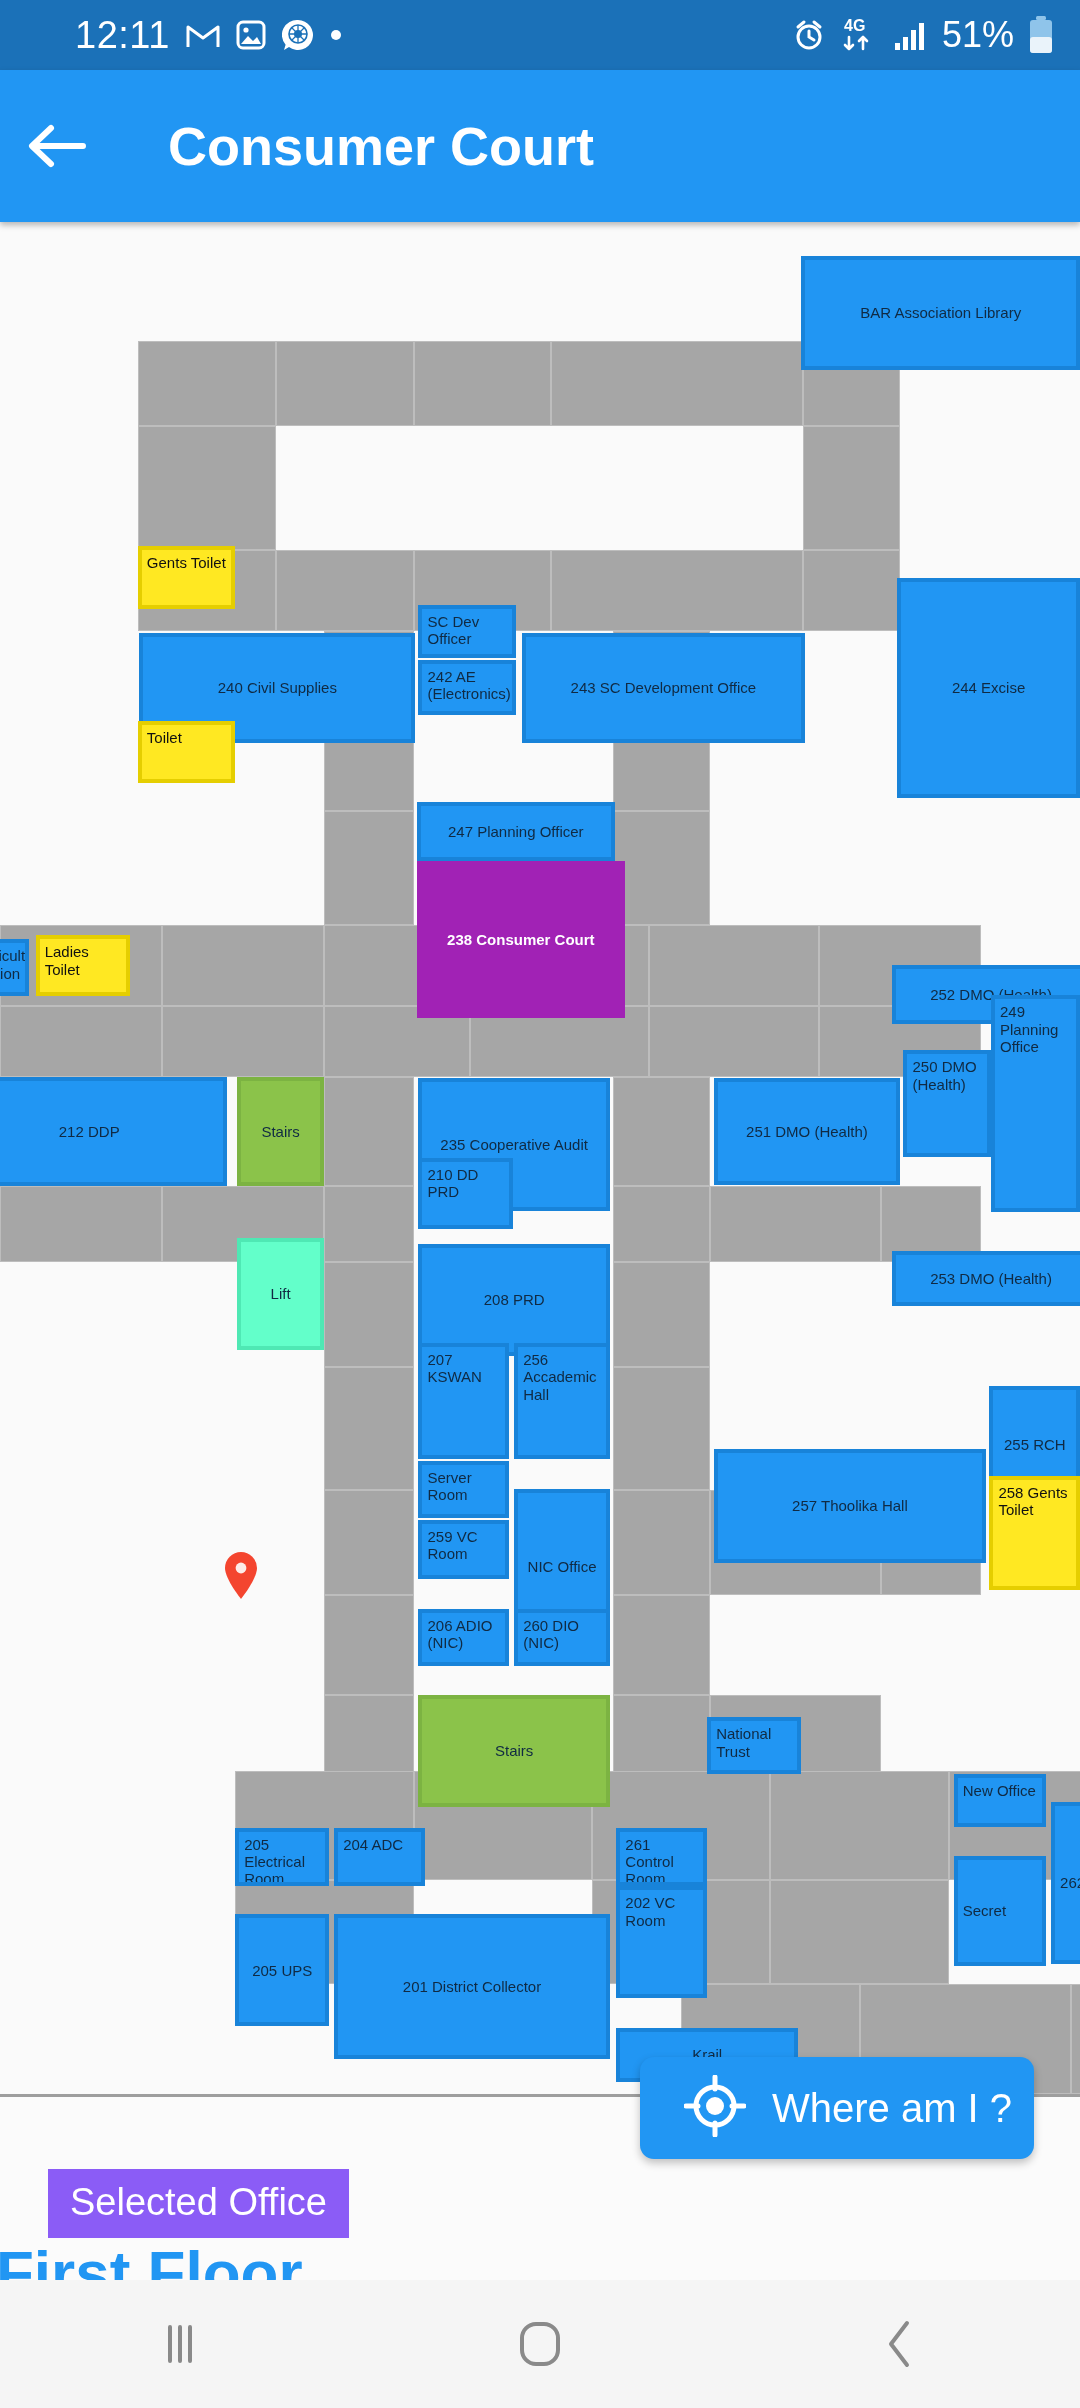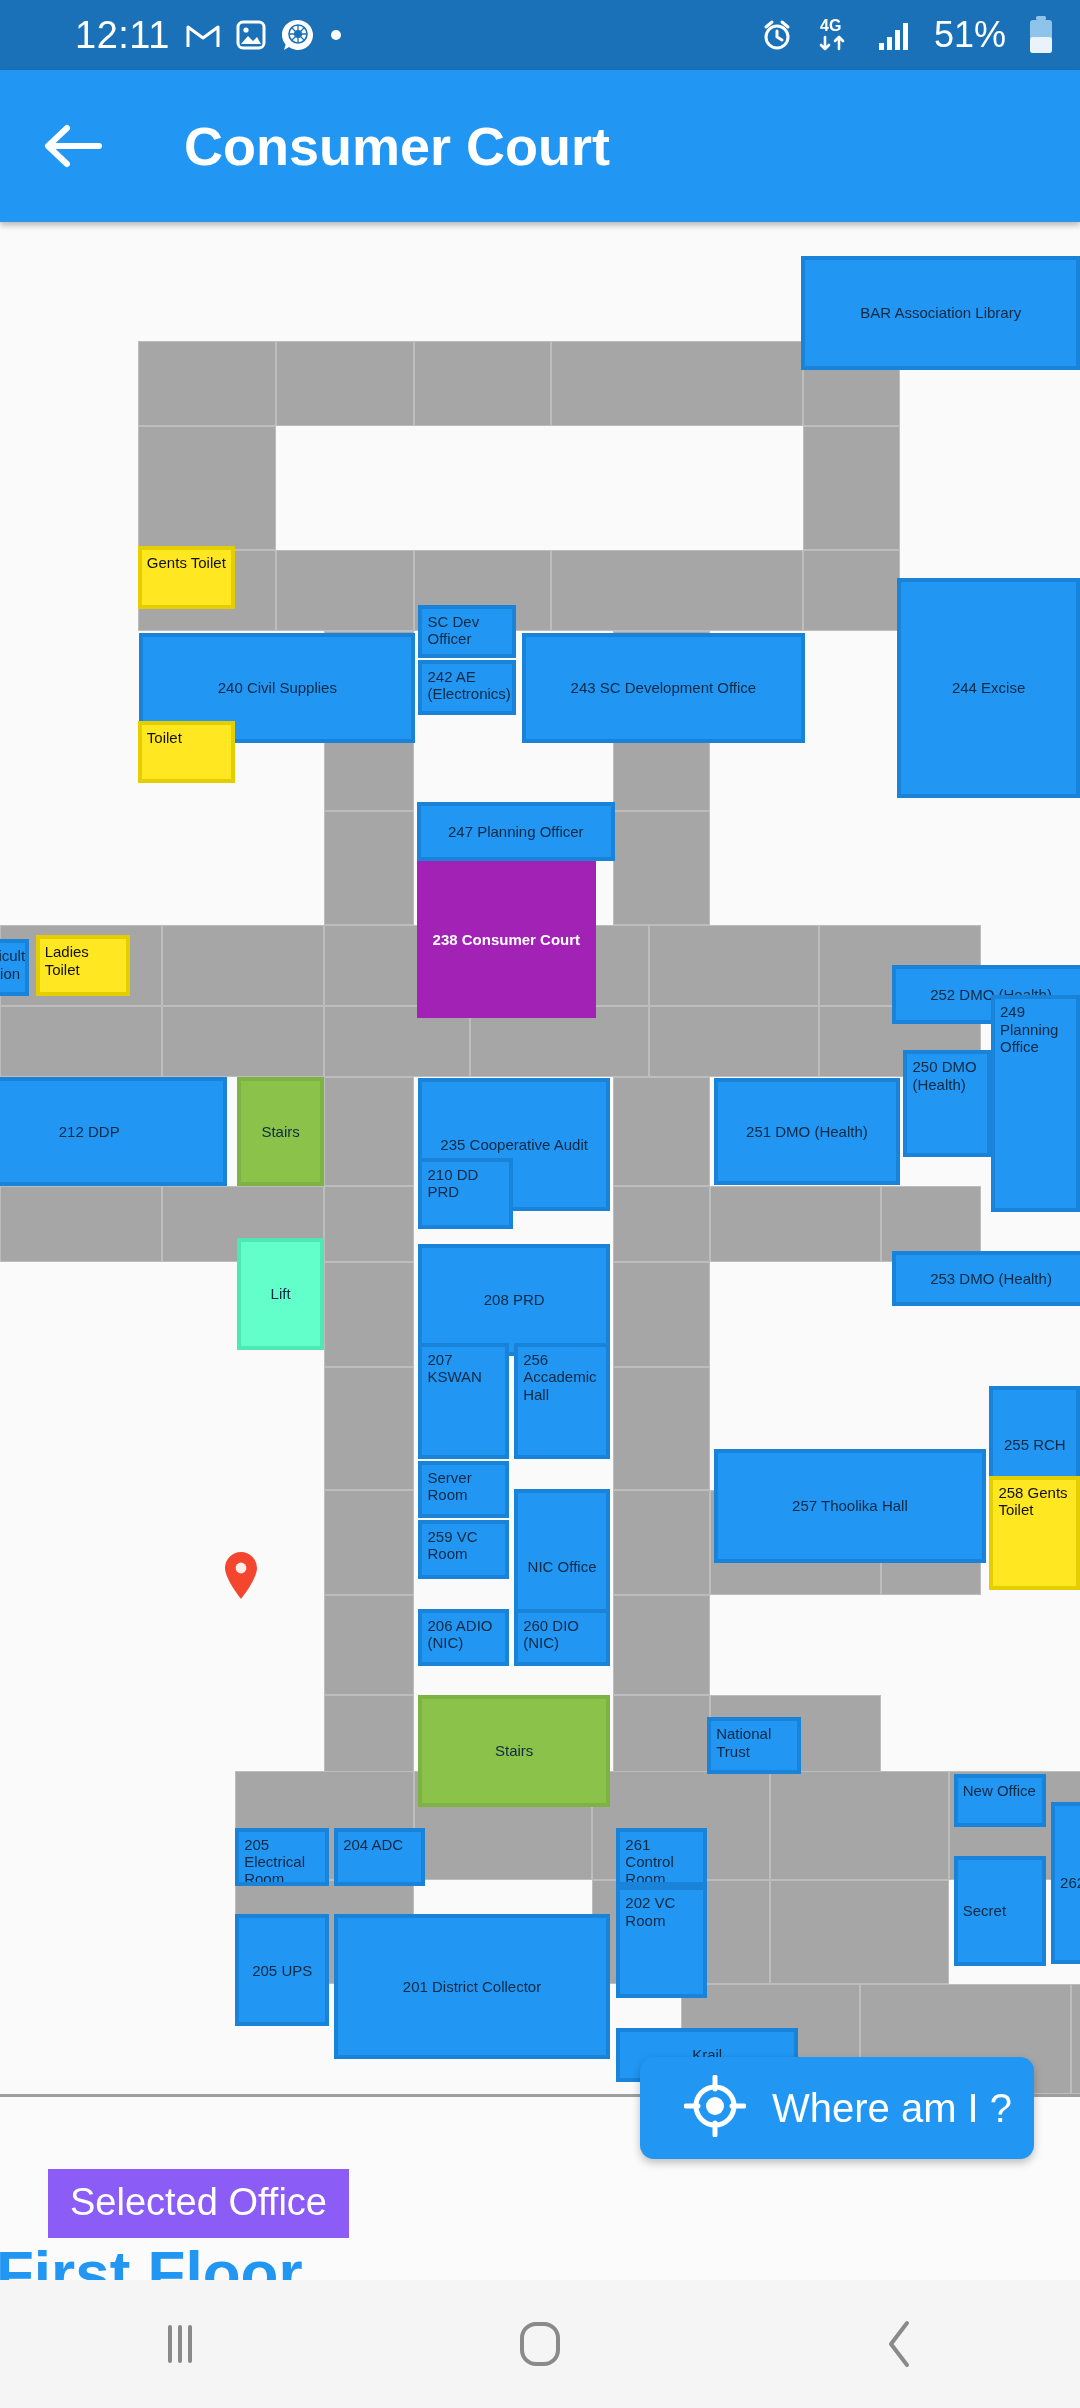--- a/index.html
+++ b/index.html
@@ -29,21 +29,21 @@
   #status-left {
     display: flex;
     align-items: center;
     gap: 16px;
     flex: 1;
     margin-left: 39px;
   }
   #status-right {
     display: flex;
     align-items: center;
-    gap: 22px;
+    gap: 14px;
   }
   .sb-clock {
     color: #ffffff;
     font-size: 38px;
     letter-spacing: 0.5px;
     line-height: 1;
   }
   .sb-icon {
     color: #ffffff;
     display: inline-flex;
@@ -58,21 +58,21 @@
 
   
   #app-bar {
     position: absolute;
     top: 70px; left: 0;
     width: 1080px; height: 152px;
     background: #2196f3;
     display: flex;
     align-items: center;
     box-sizing: border-box;
-    padding-left: 42px;
+    padding-left: 26px;
     box-shadow: 0 3px 6px rgba(0,0,0,0.28);
     z-index: 5;
   }
   #back-arrow {
     width: 62px; height: 62px;
     display: flex; align-items: center; justify-content: center;
     cursor: pointer;
   }
   #app-title {
     color: #ffffff;
@@ -365,21 +365,21 @@
       <div class="cell room center" style="left: 522.284px; top: 382.85px; width: 282.228px; height: 110.2px;">
         <span>243 SC Development Office</span>
       </div>
       <div class="cell room center" style="left: 896.966px; top: 327.75px; width: 183.286px; height: 220.4px;">
         <span>244 Excise</span>
       </div>
       <div class="cell room toilet" style="left: 137.87px; top: 498.75px; width: 97.32px; height: 62.7px;"><span>Toilet</span></div>
       <div class="cell room center" style="left: 416.854px; top: 551.95px; width: 197.884px; height: 58.9px;">
         <span>247 Planning Officer</span>
       </div>
-      <div class="cell room selected center" style="left: 416.854px; top: 610.85px; width: 179px; height: 156.75px; text-align: center;">
+      <div class="cell room selected center" style="left: 416.854px; top: 610.85px; width: 208px; height: 156.75px; text-align: center;">
         <span>238 Consumer Court</span>
       </div>
       <div class="cell room" style="left: -38.928px; top: 717.25px; width: 68.124px; height: 57px;"><span>Horticulture Section</span></div>
       <div class="cell room toilet" style="left: 35.684px; top: 713.45px; width: 94.076px; height: 60.8px;"><span>Ladies Toilet</span></div>
       <div class="cell room center" style="left: 892.1px; top: 715.35px; width: 197.884px; height: 58.9px;">
         <span>252 DMO (Health)</span>
       </div>
       <div class="cell room center" style="left: -48.66px; top: 826.5px; width: 275.74px; height: 109.25px;">
         <span>212 DDP</span>
       </div>

